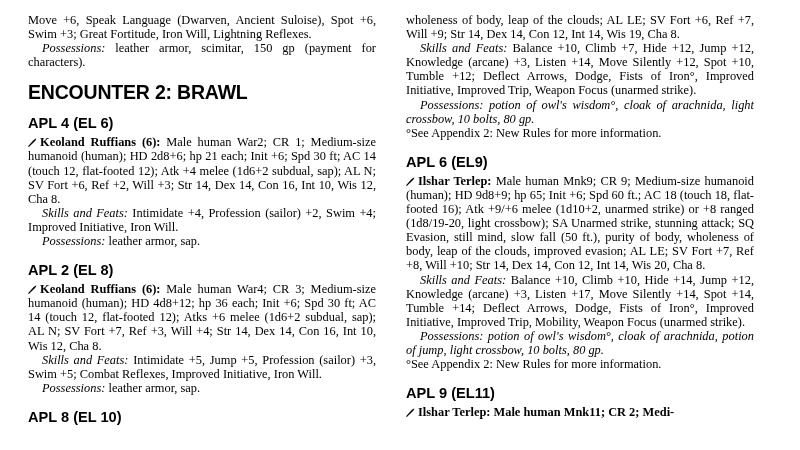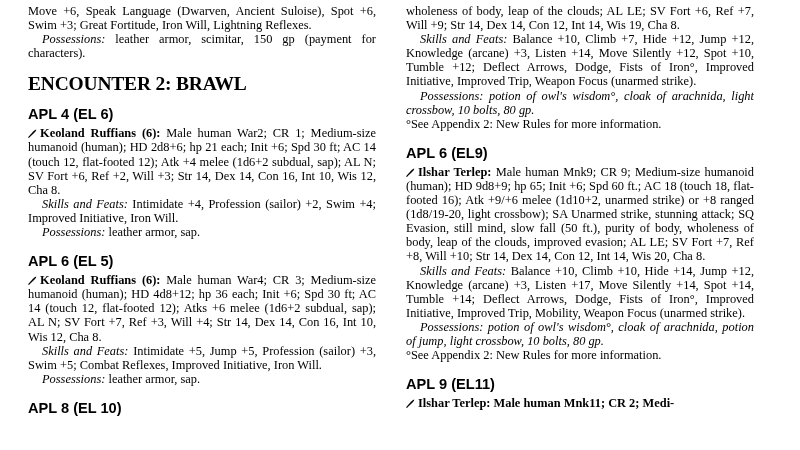--- a/index.html
+++ b/index.html
@@ -37,21 +37,21 @@
     font-size: 12.4px;
     line-height: 14.1px;
     text-align: justify;
     text-justify: inter-word;
     hyphens: auto;
   }
   .indent {
     text-indent: 14px;
   }
   .sec-head {
-    font-family: Liberation Serif, serif;
+    font-family: Liberation Sans, sans-serif;
     font-weight: bold;
     font-size: 19.5px;
     letter-spacing: -0.2px;
     margin: 13px 0 6px 0;
     line-height: 21px;
   }
   .apl-head {
     font-family: "Liberation Sans", sans-serif;
     font-weight: bold;
     font-size: 14.6px;
@@ -63,21 +63,21 @@
   }
   .bullet {
     display: inline-block;
     width: 9px;
     height: 9px;
     margin-right: 3px;
     position: relative;
     top: 1px;
   }
   .bullet svg { display: block; }
-  .top-pad { padding-top: 4px; }
+  .top-pad { padding-top: 13px; }
 </style>
 </head>
 <body>
 
 <div class="page">
   <div class="columns">
 
     <div class="col top-pad">
 
       <p>Move +6, Speak Language (Dwarven, Ancient Suloise), Spot +6, Swim +3; Great Fortitude, Iron Will, Lightning Reflexes.</p>
@@ -90,21 +90,21 @@
 
       <p><span class="bullet"><svg width="9" height="9" viewBox="0 0 9 9">
               <path d="M0.5 7.8 L5.2 2.6 L7.0 1.0 L8.3 0.6 L7.8 2.0 L6.3 3.8 L1.3 8.4 Z" fill="#000"></path>
               <path d="M0.3 8.6 L2.0 7.4" stroke="#000" stroke-width="0.9"></path>
             </svg></span><b>Keoland Ruffians (6):</b><span> Male human War2; CR 1; Medium-size humanoid (human); HD 2d8+6; hp 21 each; Init +6; Spd 30 ft; AC 14 (touch 12, flat-footed 12); Atk +4 melee (1d6+2 subdual, sap); AL N; SV Fort +6, Ref +2, Will +3; Str 14, Dex 14, Con 16, Int 10, Wis 12, Cha 8.</span></p>
 
       <p class="indent"><i>Skills and Feats:</i><span> Intimidate +4, Profession (sailor) +2, Swim +4; Improved Initiative, Iron Will.</span></p>
 
       <p class="indent"><i>Possessions:</i><span> leather armor, sap.</span></p>
 
-      <h3 class="apl-head">APL 6 (EL 5)</h3>
+      <h3 class="apl-head">APL 2 (EL 8)</h3>
 
       <p><span class="bullet"><svg width="9" height="9" viewBox="0 0 9 9">
               <path d="M0.5 7.8 L5.2 2.6 L7.0 1.0 L8.3 0.6 L7.8 2.0 L6.3 3.8 L1.3 8.4 Z" fill="#000"></path>
               <path d="M0.3 8.6 L2.0 7.4" stroke="#000" stroke-width="0.9"></path>
             </svg></span><b>Keoland Ruffians (6):</b><span> Male human War4; CR 3; Medium-size humanoid (human); HD 4d8+12; hp 36 each; Init +6; Spd 30 ft; AC 14 (touch 12, flat-footed 12); Atks +6 melee (1d6+2 subdual, sap); AL N; SV Fort +7, Ref +3, Will +4; Str 14, Dex 14, Con 16, Int 10, Wis 12, Cha 8.</span></p>
 
       <p class="indent"><i>Skills and Feats:</i><span> Intimidate +5, Jump +5, Profession (sailor) +3, Swim +5; Combat Reflexes, Improved Initiative, Iron Will.</span></p>
 
       <p class="indent"><i>Possessions:</i><span> leather armor, sap.</span></p>
 

